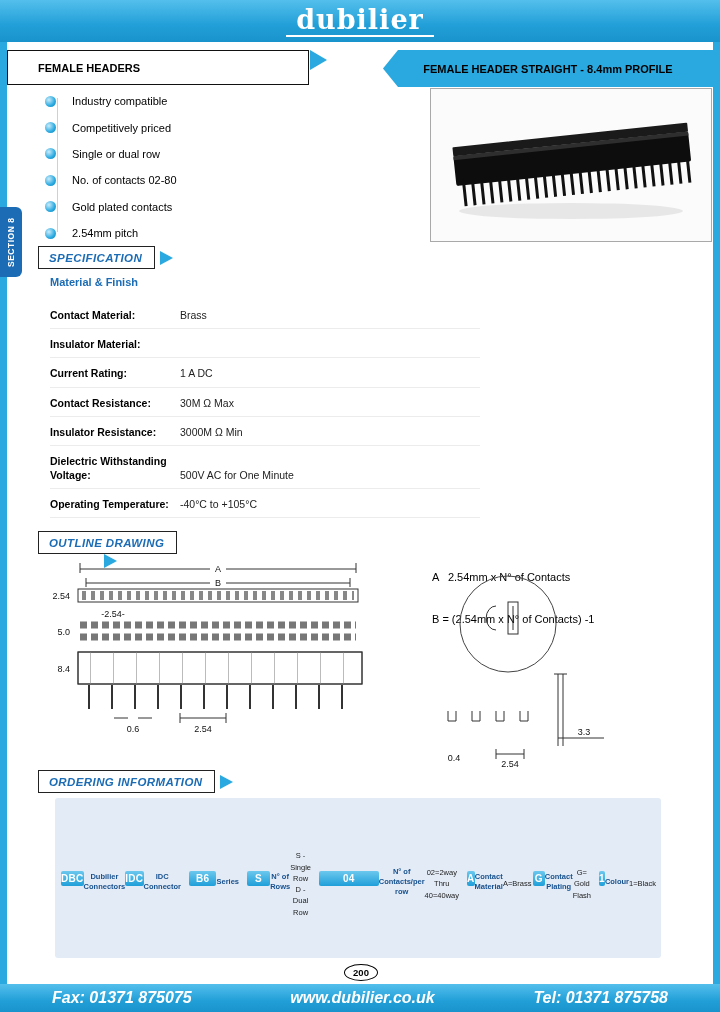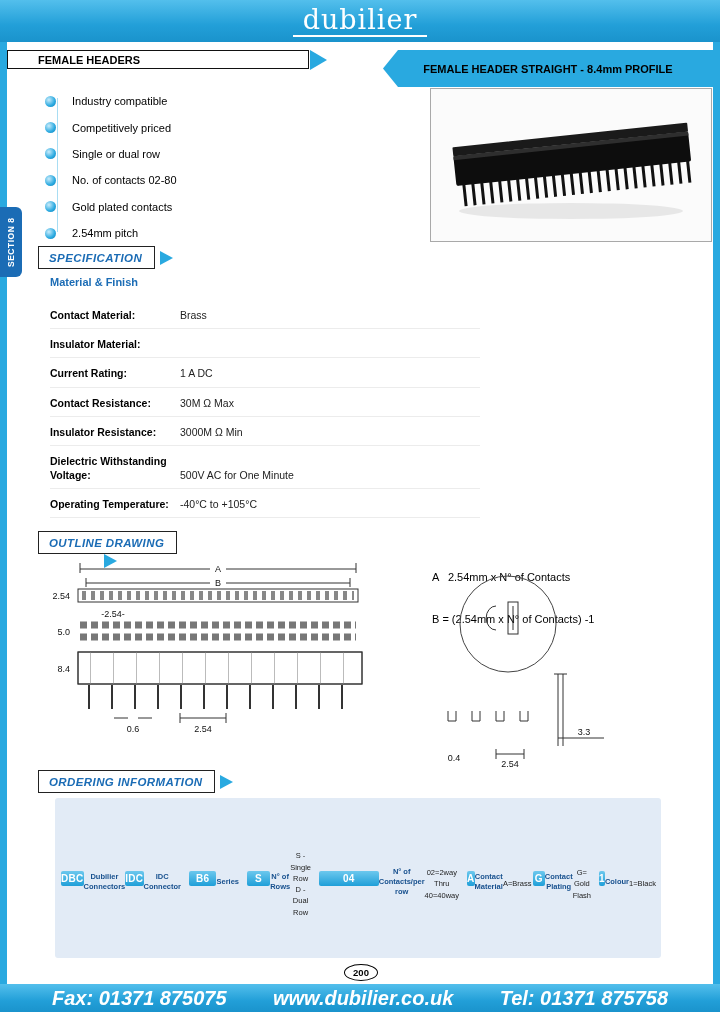--- a/index.html
+++ b/index.html
@@ -1,28 +1,28 @@
 <!DOCTYPE html>
 <html><head>
 <meta charset="utf-8">
 <style>
   html,body{margin:0;padding:0;background:#cfd4d8;}
   .page{position:relative;width:720px;height:1012px;background:#fff;font-family:"Liberation Sans",sans-serif;overflow:hidden;margin:0 auto;}
 
   
   .topbar{position:absolute;left:0;top:0;width:720px;height:42px;background:linear-gradient(180deg,#53bfec 0%,#229fd8 60%,#1a93cc 100%);display:flex;align-items:center;justify-content:center;}
-  .logo{font-family:"DejaVu Serif",serif;font-weight:normal;font-size:27px;color:#fff;letter-spacing:1px;border-bottom:2px solid #fff;padding:0 10px 1px;line-height:1.1;}
+  .logo{font-family:"DejaVu Serif",serif;font-weight:bold;font-size:27px;color:#fff;letter-spacing:1px;border-bottom:2px solid #fff;padding:0 10px 1px;line-height:1.1;}
   .edge{position:absolute;top:42px;width:7px;height:942px;background:#29a9e0;}
   .edge.left{left:0;} .edge.right{right:0;}
   .footerbar{position:absolute;left:0;top:984px;width:720px;height:28px;background:linear-gradient(180deg,#53bfec 0%,#229fd8 60%,#1a93cc 100%);display:flex;align-items:center;justify-content:space-between;padding:0 52px;box-sizing:border-box;}
-  .footer-text{color:#fff;font-weight:bold;font-style:italic;font-size:20px;}
+  .footer-text{color:#fff;font-weight:bold;font-style:italic;font-size:16px;}
   .page-oval{position:absolute;left:344px;top:964px;width:32px;height:15px;border:1.2px solid #000;border-radius:50%;background:#fff;display:flex;align-items:center;justify-content:center;font-size:9.5px;font-weight:bold;color:#000;}
 
   
-  .banner-left{position:absolute;left:7px;top:50px;width:302px;height:19px;background:#fff;border:1px solid #111;display:flex;align-items:center;padding-left:30px;box-sizing:border-box;font-weight:bold;font-size:11px;color:#000;}
+  .banner-left{position:absolute;left:7px;top:50px;width:302px;height:35px;background:#fff;border:1px solid #111;display:flex;align-items:center;padding-left:30px;box-sizing:border-box;font-weight:bold;font-size:11px;color:#000;}
   .banner-left-arrow{position:absolute;left:310px;top:50px;width:0;height:0;border-top:10.5px solid transparent;border-bottom:10.5px solid transparent;border-left:17px solid #29a9e0;}
   .banner-right{position:absolute;left:383px;top:50px;width:330px;height:37px;background:#29a9e0;clip-path:polygon(15px 0,100% 0,100% 100%,15px 100%,0 50%);display:flex;align-items:center;justify-content:center;font-weight:bold;font-size:11px;color:#000;}
 
   
   .section-tab{position:absolute;left:0;top:207px;width:22px;height:70px;background:#1b6cb5;border-radius:6px 0 0 6px;transform:rotate(180deg);writing-mode:vertical-rl;display:flex;align-items:center;justify-content:center;color:#fff;font-size:8.5px;font-weight:bold;letter-spacing:.5px;}
 
   
   .features{position:absolute;left:45px;top:88px;width:330px;}
   .features-line{position:absolute;left:57px;top:98px;width:1px;height:134px;background:#a8ddf3;}
   .feature{display:flex;align-items:center;gap:16px;height:26.4px;position:relative;text-align:right;}

